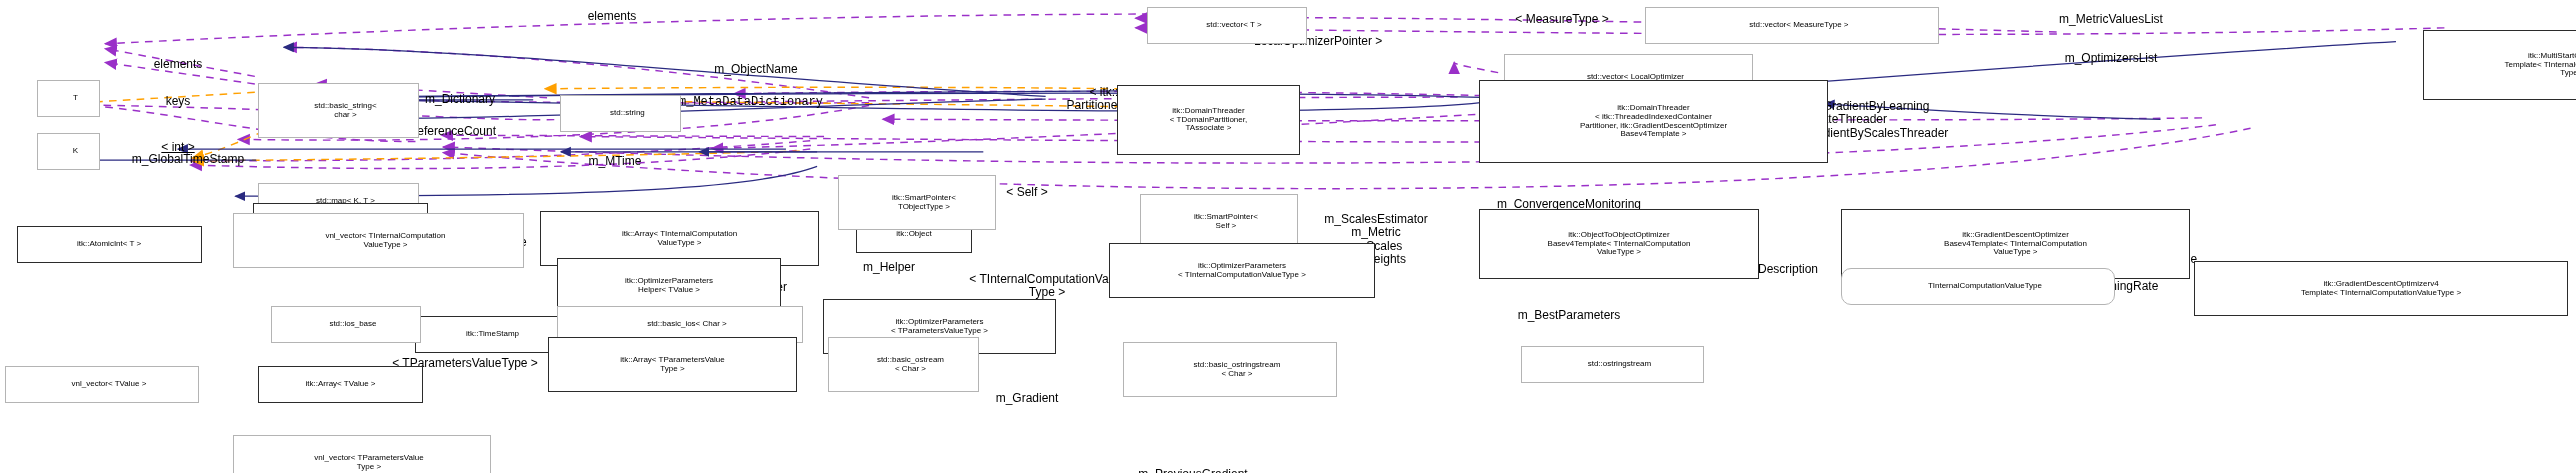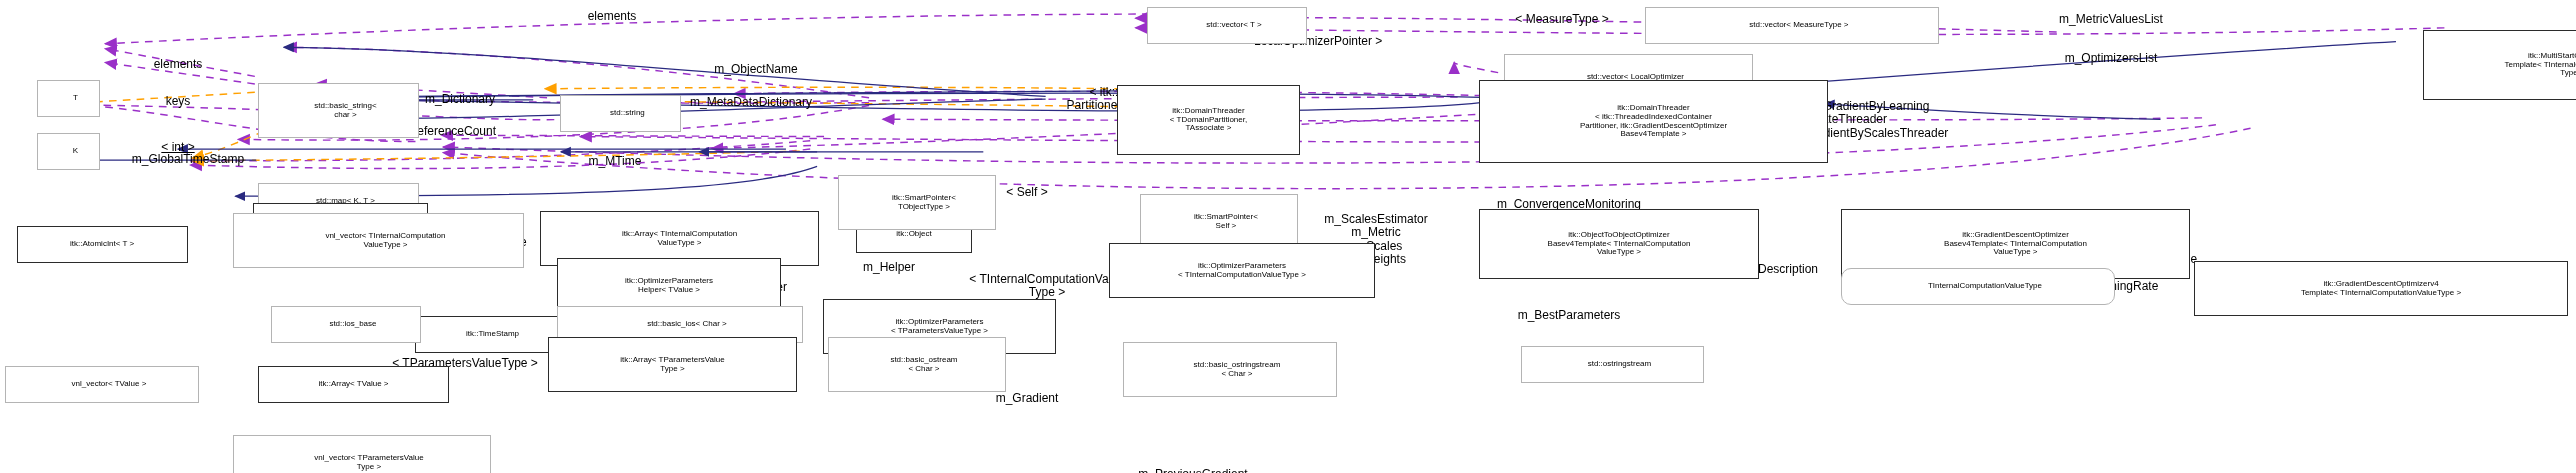--- a/index.html
+++ b/index.html
@@ -123,21 +123,21 @@
       <path d="M 1135,215 L 257,215" marker-end="url(#arrowNavy)"></path>
       <path d="M 1180,219 L 810,219" marker-end="url(#arrowNavy)"></path>
       <path d="M 1420,219 L 1010,219" marker-end="url(#arrowNavy)"></path>
       <path d="M 1180,240 C 1100,270 900,285 340,283" marker-end="url(#arrowNavy)"></path>
     </g>
   </svg>
 
   <div id="node-layer">
       <div class="node ext" style="left: 37px; top: 80px; width: 63px; min-height: 37px;">T</div>
       <div class="node ext" style="left: 37px; top: 133px; width: 63px; min-height: 37px;">K</div>
-      <div class="node itk" style="left: 16.6px; top: 226px; width: 171px; min-height: 37px;">itk::AtomicInt&lt; T &gt;</div>
+      <div class="node itk" style="left: 16.6px; top: 226px; width: 185px; min-height: 37px;">itk::AtomicInt&lt; T &gt;</div>
       <div class="node ext" style="left: 258px; top: 83px; width: 161px; min-height: 55px;">std::basic_string&lt;
 char &gt;</div>
       <div class="node ext" style="left: 258px; top: 183px; width: 161px; min-height: 37px;">std::map&lt; K, T &gt;</div>
       <div class="node itk" style="left: 253px; top: 203px; width: 175px; min-height: 37px;">itk::AtomicInt&lt; int &gt;</div>
       <div class="node ext" style="left: 560px; top: 95px; width: 121px; min-height: 37px;">std::string</div>
       <div class="node itk" style="left: 552px; top: 216px; width: 199px; min-height: 37px;">itk::MetaDataDictionary</div>
       <div class="node itk" style="left: 572px; top: 268px; width: 150px; min-height: 37px;">itk::LightObject</div>
       <div class="node itk" style="left: 415px; top: 316px; width: 155px; min-height: 37px;">itk::TimeStamp</div>
       <div class="node itk" style="left: 856px; top: 216px; width: 116px; min-height: 37px;">itk::Object</div>
       <div class="node ext" style="left: 1147px; top: 6.6px; width: 160px; min-height: 37px;">std::vector&lt; T &gt;</div>
@@ -155,25 +155,25 @@
       <div class="node ext" style="left: 233px; top: 213px; width: 291px; min-height: 55px;">vnl_vector&lt; TInternalComputation
 ValueType &gt;</div>
       <div class="node itk" style="left: 557px; top: 258px; width: 224px; min-height: 55px;">itk::OptimizerParameters
 Helper&lt; TValue &gt;</div>
       <div class="node ext" style="left: 271px; top: 306px; width: 150px; min-height: 37px;">std::ios_base</div>
       <div class="node ext" style="left: 557px; top: 306px; width: 246px; min-height: 37px;">std::basic_ios&lt; Char &gt;</div>
       <div class="node itk" style="left: 823px; top: 299px; width: 233px; min-height: 55px;">itk::OptimizerParameters
 &lt; TParametersValueType &gt;</div>
       <div class="node itk" style="left: 548px; top: 337px; width: 249px; min-height: 55px;">itk::Array&lt; TParametersValue
 Type &gt;</div>
-      <div class="node itk" style="left: 258px; top: 366px; width: 191px; min-height: 37px;">itk::Array&lt; TValue &gt;</div>
+      <div class="node itk" style="left: 258px; top: 366px; width: 165px; min-height: 37px;">itk::Array&lt; TValue &gt;</div>
       <div class="node ext" style="left: 5px; top: 366px; width: 194px; min-height: 37px;">vnl_vector&lt; TValue &gt;</div>
       <div class="node ext" style="left: 233px; top: 435px; width: 258px; min-height: 55px;">vnl_vector&lt; TParametersValue
 Type &gt;</div>
-      <div class="node ext" style="left: 828px; top: 337px; width: 178px; min-height: 55px;">std::basic_ostream
+      <div class="node ext" style="left: 828px; top: 337px; width: 151px; min-height: 55px;">std::basic_ostream
 &lt; Char &gt;</div>
       <div class="node ext" style="left: 1123px; top: 342px; width: 214px; min-height: 55px;">std::basic_ostringstream
 &lt; Char &gt;</div>
       <div class="node ext" style="left: 1521px; top: 346px; width: 183px; min-height: 37px;">std::ostringstream</div>
       <div class="node ext" style="left: 1645px; top: 6.6px; width: 294px; min-height: 37px;">std::vector&lt; MeasureType &gt;</div>
       <div class="node ext" style="left: 1504px; top: 54px; width: 249px; min-height: 55px;">std::vector&lt; LocalOptimizer
 Pointer &gt;</div>
       <div class="node itk" style="left: 1479px; top: 80px; width: 349px; min-height: 83px;">itk::DomainThreader
 &lt; itk::ThreadedIndexedContainer
 Partitioner, itk::GradientDescentOptimizer
@@ -192,21 +192,21 @@
 Type &gt;</div>
     </div>
   <div id="label-layer">
       <div class="edge-label" style="left: 612px; top: 10px;">elements</div>
       <div class="edge-label" style="left: 178px; top: 58px;">elements</div>
       <div class="edge-label" style="left: 178px; top: 95px;">keys</div>
       <div class="edge-label" style="left: 178px; top: 141px; text-decoration: underline;">&lt; int &gt;</div>
       <div class="edge-label" style="left: 188px; top: 153px;">m_GlobalTimeStamp</div>
       <div class="edge-label" style="left: 756px; top: 63px;">m_ObjectName</div>
       <div class="edge-label" style="left: 460px; top: 93px;">m_Dictionary</div>
-      <div class="edge-label" style="left: 751px; top: 96px;">m_MetaDataDictionary</div>
+      <div class="edge-label" style="left: 751px; top: 96px; font-family: Liberation Mono, monospace;">m_MetaDataDictionary</div>
       <div class="edge-label" style="left: 444px; top: 125px;">m_ReferenceCount</div>
       <div class="edge-label" style="left: 615px; top: 155px;">m_MTime</div>
       <div class="edge-label" style="left: 1562px; top: 13.3px;">&lt; MeasureType &gt;</div>
       <div class="edge-label" style="left: 1313px; top: 35px;">&lt; LocalOptimizerPointer &gt;</div>
       <div class="edge-label" style="left: 2111px; top: 13.3px;">m_MetricValuesList</div>
       <div class="edge-label" style="left: 2111px; top: 52px;">m_OptimizersList</div>
       <div class="edge-label" style="left: 1177px; top: 86px;">&lt; itk::ThreadedIndexedContainer
 Partitioner, itk::GradientDescentOptimizer
 Basev4Template &gt;
 elements</div>

